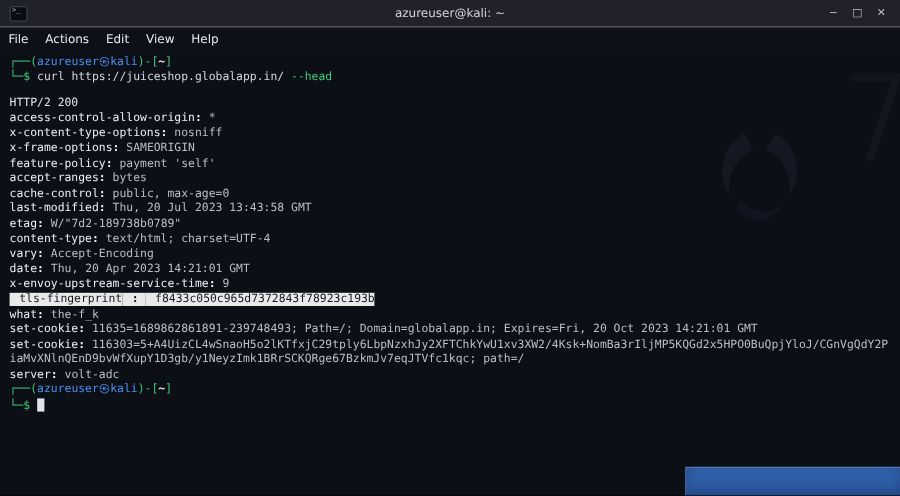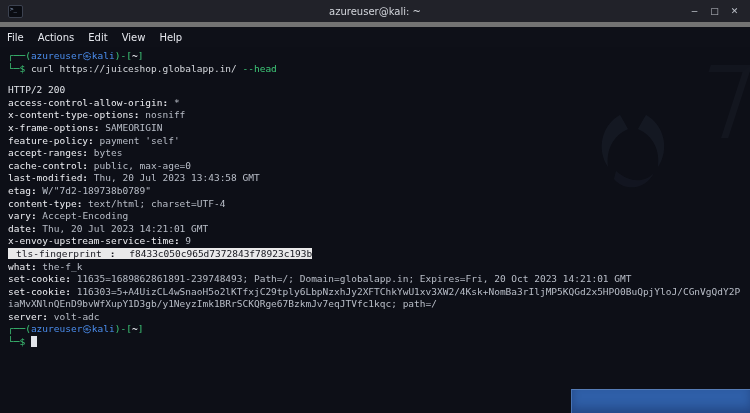--- a/index.html
+++ b/index.html
@@ -7,21 +7,21 @@
     width:750px; height:413px; overflow:hidden; background:#000;
     font-family:"DejaVu Sans Mono", monospace;
   }
   .window {
     position:relative; width:750px; height:413px;
     background: var(--terminal-bg, #0d0f17);
     display:flex; flex-direction:column; overflow:hidden;
   }
   .titlebar {
     flex:0 0 22px; height:22px; background: var(--titlebar-bg, #212229);
-    border-bottom:5px solid #737373;
+    border-bottom:1px solid #737373;
     display:flex; align-items:center; position:relative; z-index:3;
   }
   .app-icon {
     margin-left:8px; width:13px; height:11px; border-radius:2px;
     background:#0a0c12; border:1px solid #3c4250; position:relative;
   }
   .app-icon::after {
     content:">_"; position:absolute; left:1px; top:-1px;
     font-size:6px; color:#9fb5d8; font-family:"DejaVu Sans Mono",monospace;
   }
@@ -122,21 +122,21 @@
         <div class="line"><span class="hname">access-control-allow-origin</span><span class="hsep">: </span><span class="hval">*</span></div>
         <div class="line"><span class="hname">x-content-type-options</span><span class="hsep">: </span><span class="hval">nosniff</span></div>
         <div class="line"><span class="hname">x-frame-options</span><span class="hsep">: </span><span class="hval">SAMEORIGIN</span></div>
         <div class="line"><span class="hname">feature-policy</span><span class="hsep">: </span><span class="hval">payment 'self'</span></div>
         <div class="line"><span class="hname">accept-ranges</span><span class="hsep">: </span><span class="hval">bytes</span></div>
         <div class="line"><span class="hname">cache-control</span><span class="hsep">: </span><span class="hval">public, max-age=0</span></div>
         <div class="line"><span class="hname">last-modified</span><span class="hsep">: </span><span class="hval">Thu, 20 Jul 2023 13:43:58 GMT</span></div>
         <div class="line"><span class="hname">etag</span><span class="hsep">: </span><span class="hval">W/"7d2-189738b0789"</span></div>
         <div class="line"><span class="hname">content-type</span><span class="hsep">: </span><span class="hval">text/html; charset=UTF-4</span></div>
         <div class="line"><span class="hname">vary</span><span class="hsep">: </span><span class="hval">Accept-Encoding</span></div>
-        <div class="line"><span class="hname">date</span><span class="hsep">: </span><span class="hval">Thu, 20 Jul 2023 14:21:01 GMT</span></div>
+        <div class="line"><span class="hname">date</span><span class="hsep">: </span><span class="hval">Thu, 20 Apr 2023 14:21:01 GMT</span></div>
         <div class="line"><span class="hname">x-envoy-upstream-service-time</span><span class="hsep">: </span><span class="hval">9</span></div>
         <div class="line hl"><span class="hname">tls-fingerprint</span><span class="hsep">: </span><span class="hval">f8433c050c965d7372843f78923c193b</span></div>
         <div class="line"><span class="hname">what</span><span class="hsep">: </span><span class="hval">the-f_k</span></div>
         <div class="line"><span class="hname">set-cookie</span><span class="hsep">: </span><span class="hval">11635=1689862861891-239748493; Path=/; Domain=globalapp.in; Expires=Fri, 20 Oct 2023 14:21:01 GMT</span></div>
         <div class="line"><span class="hname">set-cookie</span><span class="hsep">: </span><span class="hval">116303=5+A4UizCL4wSnaoH5o2lKTfxjC29tply6LbpNzxhJy2XFTChkYwU1xv3XW2/4Ksk+NomBa3rIljMP5KQGd2x5HPO0BuQpjYloJ/CGnVgQdY2PiaMvXNlnQEnD9bvWfXupY1D3gb/y1NeyzImk1BRrSCKQRge67BzkmJv7eqJTVfc1kqc; path=/</span></div>
         <div class="line"><span class="hname">server</span><span class="hsep">: </span><span class="hval">volt-adc</span></div>
       </div>
 
     <div class="line"><span class="green">┌──(</span><span class="blue">azureuser㉿kali</span><span class="green">)-[</span><span class="path">~</span><span class="green">]</span></div>
 

